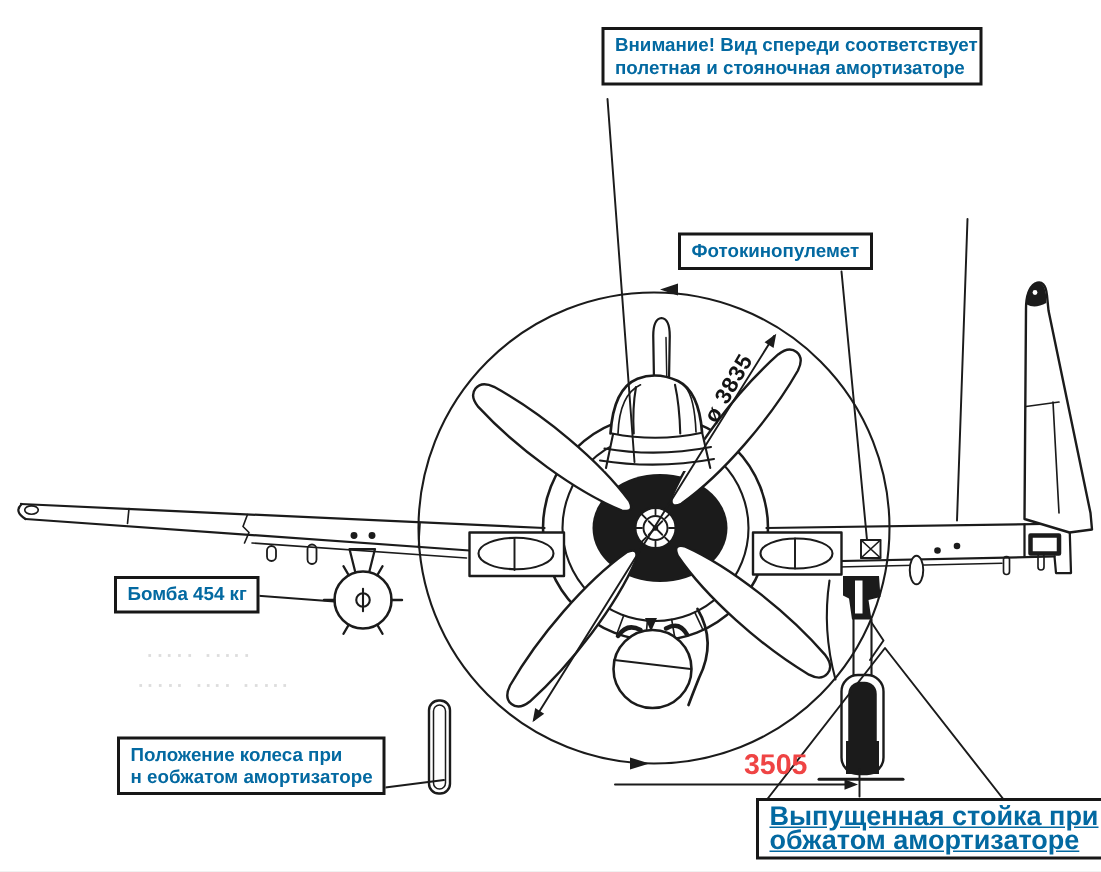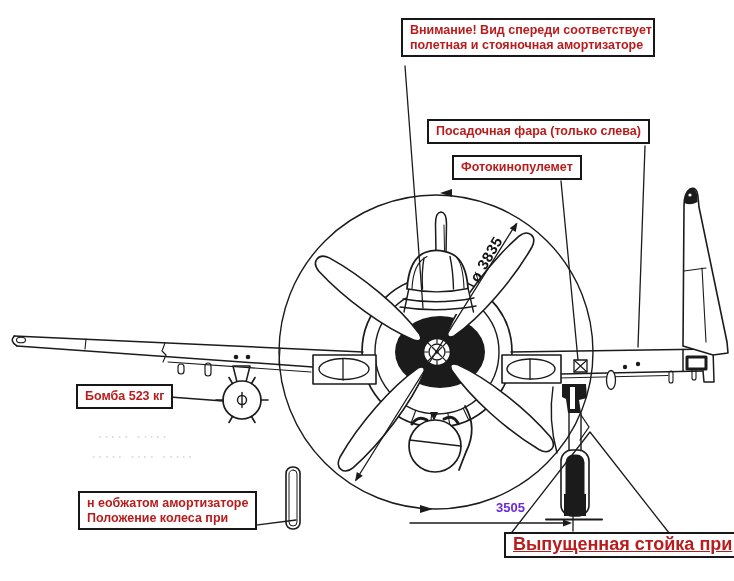--- a/index.html
+++ b/index.html
@@ -4,24 +4,24 @@
 <style>
   html,body{margin:0;padding:0;background:#e8e8e8;}
   .stage{
     position:relative;width:734px;height:581px;background:#ffffff;
     font-family:"Liberation Sans",sans-serif;color:#111;overflow:hidden;
   }
   .stage svg{position:absolute;left:0;top:0;}
   .co{
     position:absolute;border:2px solid #171717;background:#fff;
     font-weight:700;font-size:12.5px;line-height:14.5px;
-    padding:3px 7px;white-space:nowrap;color:#b91c1c;
+    padding:3px 7px;white-space:nowrap;color:#0369a1;
   }
   .dim{
-    position:absolute;font-weight:700;font-size:13px;color:#6d28d9;
+    position:absolute;font-weight:700;font-size:19px;color:#ef4444;
     white-space:nowrap;
   }
   .dim-rot{
     position:absolute;font-weight:700;font-size:15px;color:#131313;
     white-space:nowrap;transform:translate(-50%,-50%) rotate(-60deg);
     letter-spacing:.5px;
   }
   .wm{
     position:absolute;color:#000;opacity:.13;filter:blur(.4px);
     font-size:13px;letter-spacing:2.5px;line-height:20px;font-weight:700;
@@ -195,32 +195,32 @@
   <div class="wm" style="left:98px;top:427px;">
     <div>·∙··∙  ·∙∙··</div>
     <div style="margin-left:-6px">∙··∙·  ∙∙·∙  ··∙∙·</div>
   </div>
 
   <div class="co" style="left:401px;top:18px;width:236px;">
     <div>Внимание! Вид спереди соответствует</div>
     <div>полетная и стояночная амортизаторе</div>
   </div>
 
-  <div class="co" style="left:427px;top:119px;">Посадочная фара (только слева)</div>
 
   <div class="co" style="left:452px;top:155px;text-align:center;">Фотокинопулемет</div>
 
-  <div class="co" style="left:76px;top:384px;">Бомба 523 кг</div>
+  <div class="co" style="left:76px;top:384px;">Бомба 454 кг</div>
 
   <div class="co" style="left:78px;top:491px;">
+    <div>Положение колеса при</div>
     <div>н еобжатом амортизаторе</div>
-    <div>Положение колеса при</div>
   </div>
 
   <div class="co" style="left:504px;top:532px;min-width:176px;font-size:18px;line-height:15.5px;text-decoration:underline;">
     <div>Выпущенная стойка при</div>
+    <div>обжатом амортизаторе</div>
   </div>
 
   <div class="dim-rot" style="left:486px;top:259px;">ø 3835</div>
 
   <div class="dim" style="left:496px;top:500px;">3505</div>
 
 </div>
 
 </body></html>

